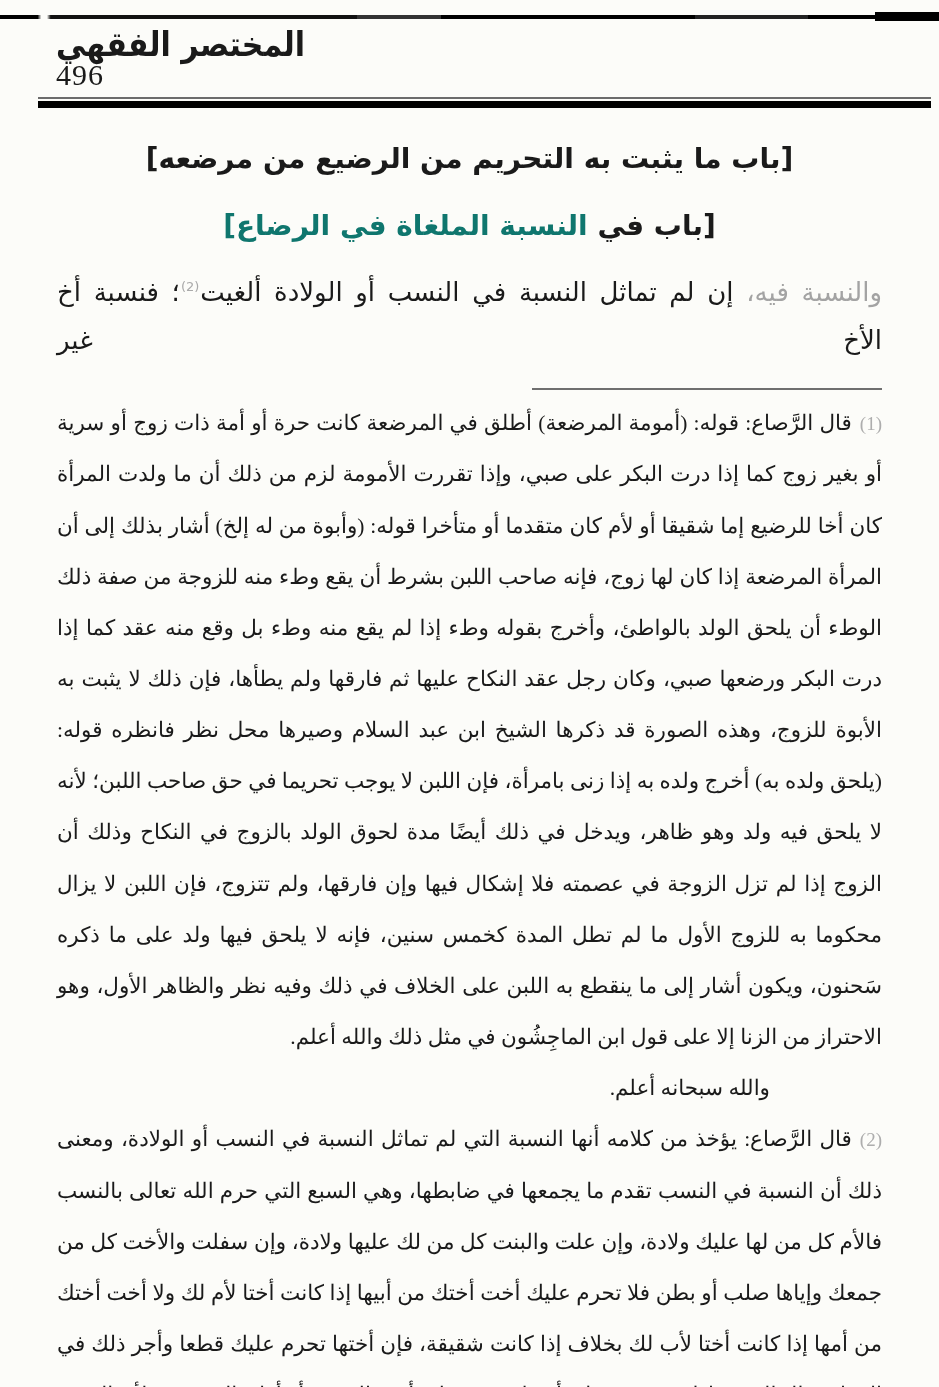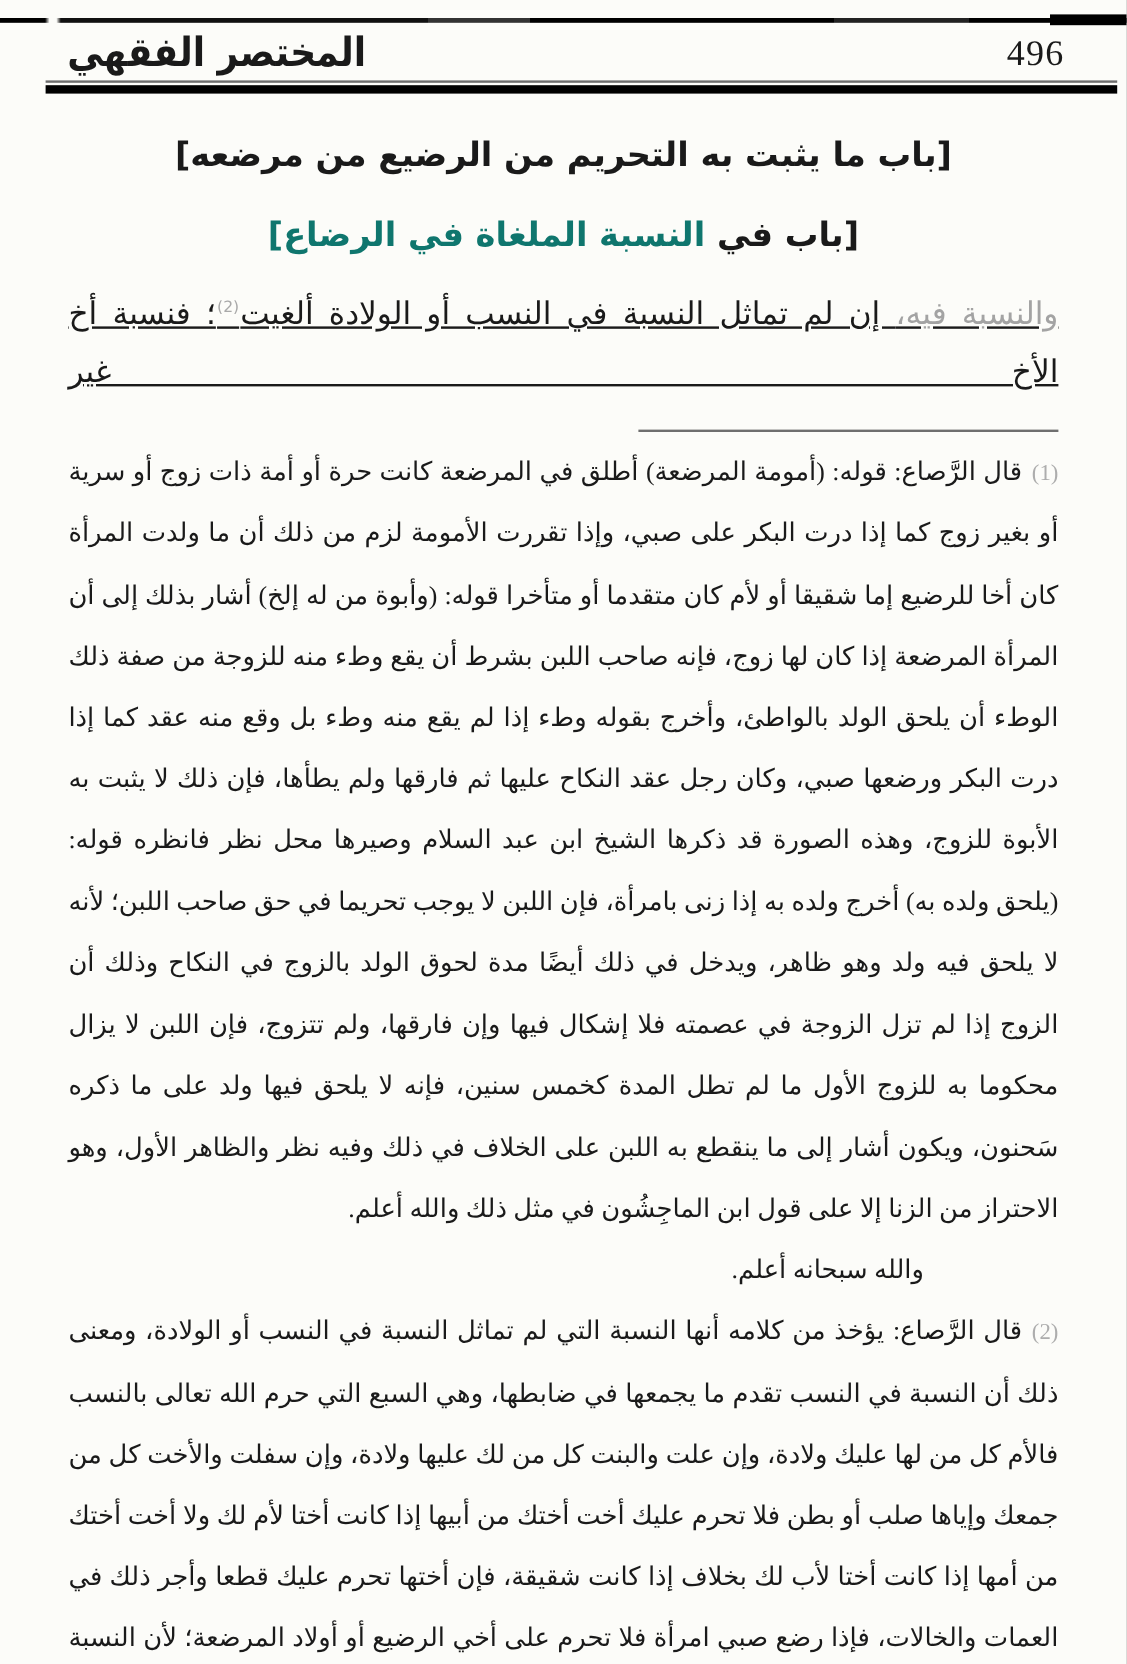--- a/index.html
+++ b/index.html
@@ -15,21 +15,21 @@
   
   .top-ink {
     position:absolute; top:15px; left:0; width:100%; height:4px;
     background:linear-gradient(to right,
       #000 0 4%, #fcfcf9 4.4% 5%, #111 5.4% 38%, #333 38% 47%,
       #000 47% 74%, #222 74% 86%, #000 86% 100%);
   }
   .top-ink-blob { position:absolute; top:12px; right:0; width:64px; height:9px; background:#000; }
 
   .header {
-    display:flex; flex-direction:row; justify-content:space-between; align-items:flex-start;
+    display:flex; flex-direction:column; justify-content:space-between; align-items:flex-start;
     margin:30px 52px 0 56px;
   }
   .book-title {
     font-weight:bold; font-size:30px; line-height:1;
     transform:scaleY(1.12);
     direction:rtl;
   }
   .page-number {
     font-family:Liberation Serif, serif;
     font-size:30px; line-height:1; letter-spacing:1px;
@@ -43,21 +43,21 @@
     text-align:center; font-weight:bold; font-size:28px;
     margin:34px 0 0 0; direction:rtl;
   }
   .heading-faded { color:#0f766e; }
 
   .body-para {
     font-size:26px; line-height:1.85; text-align:justify;
     margin:26px 0 0 0; direction:rtl;
   }
   .para1 { word-spacing:0.42em; text-indent:22px; }
-  .para2 { word-spacing:0.12em; text-align-last:justify;text-decoration:underline; }
+  .para2 { word-spacing:0.12em; text-align-last:justify; }
 
   .lead-faded  { color:#b3b3b3; }
   .lead-faded2 { color:#a3a3a3; }
 
   .fn-ref {
     color:#a9a9a9; font-size:13px; vertical-align:10px;
     unicode-bidi:embed; letter-spacing:-1px; padding:0 1px;
   }
 
   .fn-sep {

